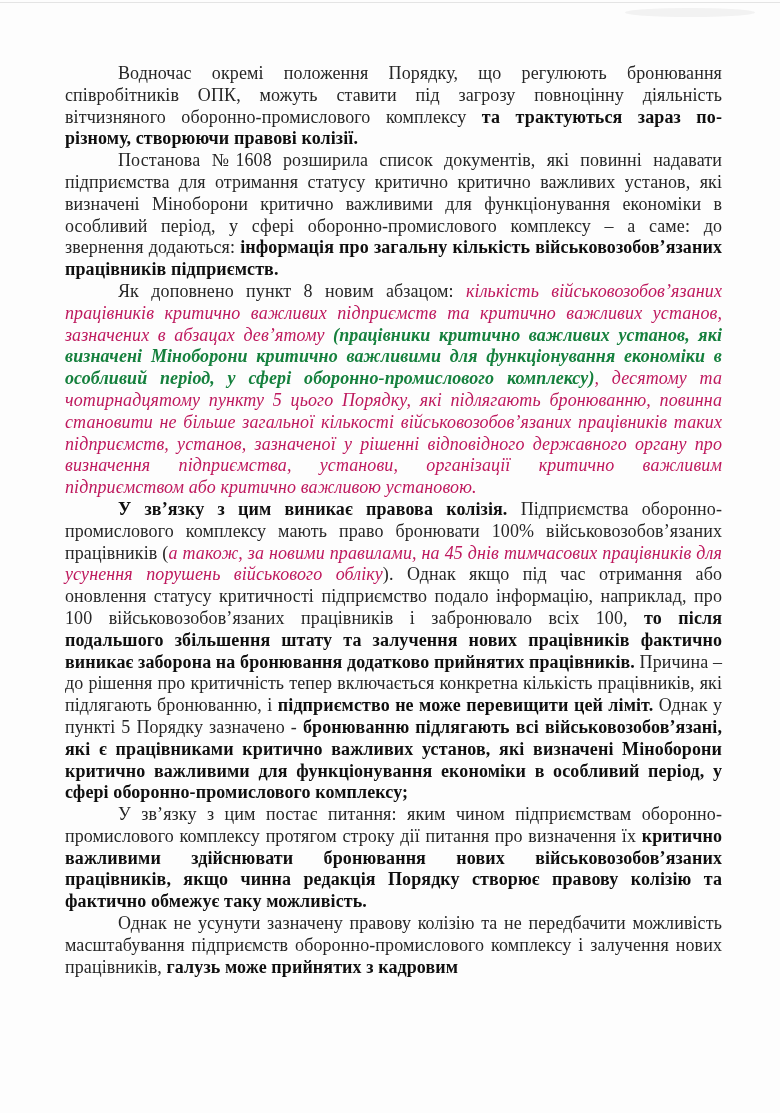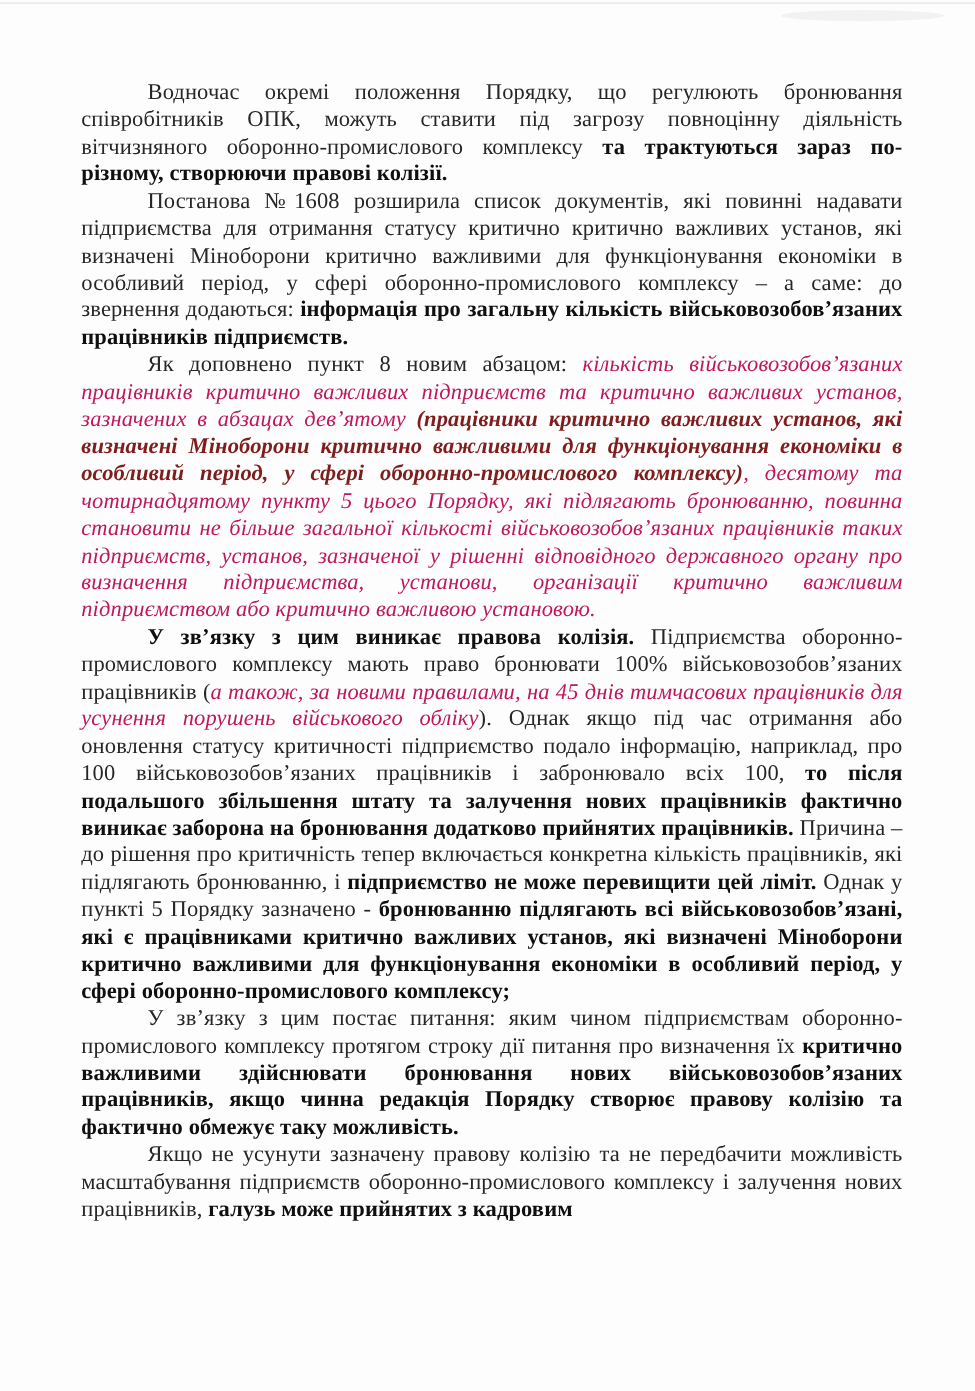--- a/index.html
+++ b/index.html
@@ -44,29 +44,29 @@
     text-align: justify;
     letter-spacing: 0.1px;
   }
   .doc p {
     margin: 0;
     text-indent: 53px;
   }
   .b { font-weight: bold; color: #0f0f0f; }
   .i { font-style: italic; color: #be185d; }
   .u { text-underline-offset: 2px; }
-  .b.i { color: #7f1d1d; font-style: italic; }
+  .b.i { color: #15803d; font-style: italic; }
 </style>
 </head>
 <body>
 
 <div class="page">
   <div class="scan-edge-top"></div>
   <div class="scan-smudge"></div>
   <div class="doc">
       <p><span>Водночас окремі положення Порядку, що регулюють бронювання співробітників ОПК, можуть ставити під загрозу повноцінну діяльність вітчизняного оборонно-промислового комплексу </span><span class="b">та трактуються зараз по-різному, створюючи правові колізії.</span></p>
       <p><span>Постанова №1608 розширила список документів, які повинні надавати підприємства для отримання статусу критично критично важливих установ, які визначені Міноборони критично важливими для функціонування економіки в особливий період, у сфері оборонно-промислового комплексу – а саме: до звернення додаються: </span><span class="b">інформація про загальну кількість військовозобов’язаних працівників підприємств.</span></p>
       <p><span>Як доповнено пункт 8 новим абзацом: </span><span class="i">кількість військовозобов’язаних працівників критично важливих підприємств та критично важливих установ, зазначених в абзацах дев’ятому </span><span class="b i">(працівники критично важливих установ, які визначені Міноборони критично важливими для функціонування економіки в особливий період, у сфері оборонно-промислового комплексу)</span><span class="i">, десятому та чотирнадцятому пункту 5 цього Порядку, які підлягають бронюванню, повинна становити не більше загальної кількості військовозобов’язаних працівників таких підприємств, установ, зазначеної у рішенні відповідного державного органу про визначення підприємства, установи, організації критично важливим підприємством або критично важливою установою.</span></p>
       <p><span class="b">У зв’язку з цим виникає правова колізія. </span><span>Підприємства оборонно-промислового комплексу мають право бронювати 100% військовозобов’язаних працівників (</span><span class="i u">а також, за новими правилами, на 45 днів тимчасових працівників для усунення порушень військового обліку</span><span>). Однак якщо під час отримання або оновлення статусу критичності підприємство подало інформацію, наприклад, про 100 військовозобов’язаних працівників і забронювало всіх 100, </span><span class="b">то після подальшого збільшення штату та залучення нових працівників фактично виникає заборона на бронювання додатково прийнятих працівників. </span><span>Причина – до рішення про критичність тепер включається конкретна кількість працівників, які підлягають бронюванню, і </span><span class="b u">підприємство не може перевищити цей ліміт.</span><span> Однак у пункті 5 Порядку зазначено - </span><span class="b u">бронюванню підлягають всі військовозобов’язані</span><span class="b">, які є працівниками критично важливих установ, які визначені Міноборони критично важливими для функціонування економіки в особливий період, у сфері оборонно-промислового комплексу;</span></p>
       <p><span>У зв’язку з цим постає питання: яким чином підприємствам оборонно-промислового комплексу протягом строку дії питання про визначення їх </span><span class="b">критично важливими здійснювати бронювання нових військовозобов’язаних працівників, якщо чинна редакція Порядку створює правову колізію та фактично обмежує таку можливість.</span></p>
-      <p><span>Якщо не усунути зазначену правову колізію та не передбачити можливість масштабування підприємств оборонно-промислового комплексу і залучення нових працівників, </span><span class="b">галузь може прийнятих з кадровим</span></p>
+      <p><span>Однак не усунути зазначену правову колізію та не передбачити можливість масштабування підприємств оборонно-промислового комплексу і залучення нових працівників, </span><span class="b">галузь може прийнятих з кадровим</span></p>
     </div>
 </div>
 
 </body></html>

